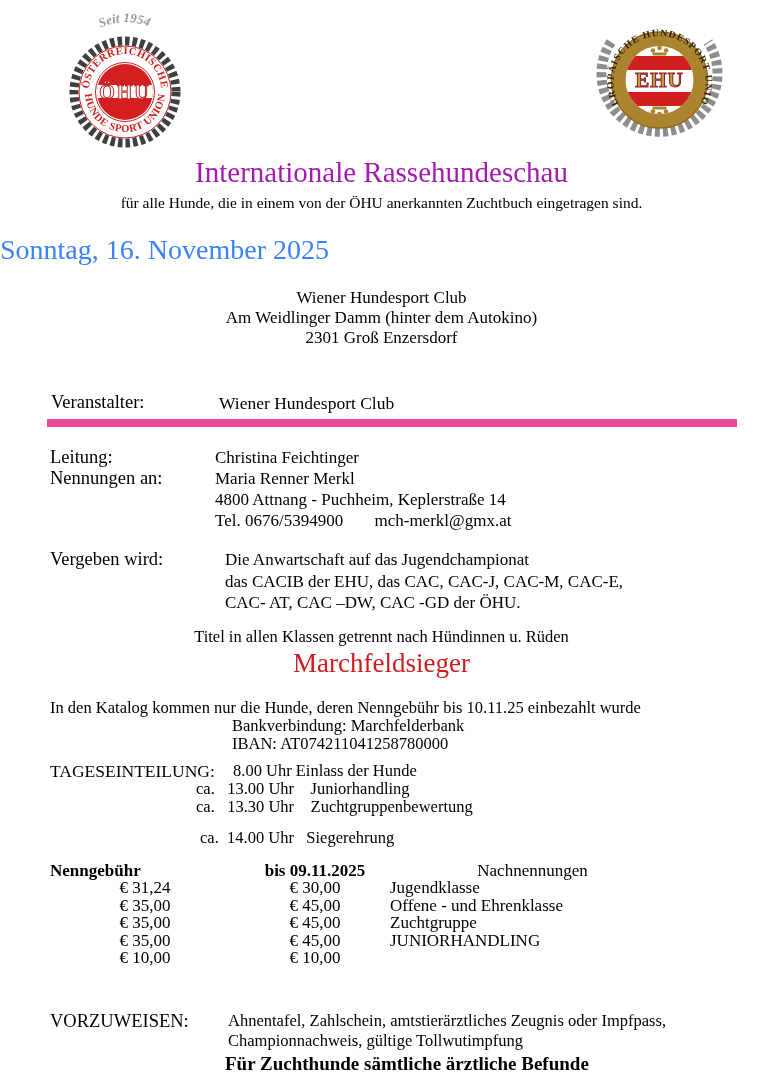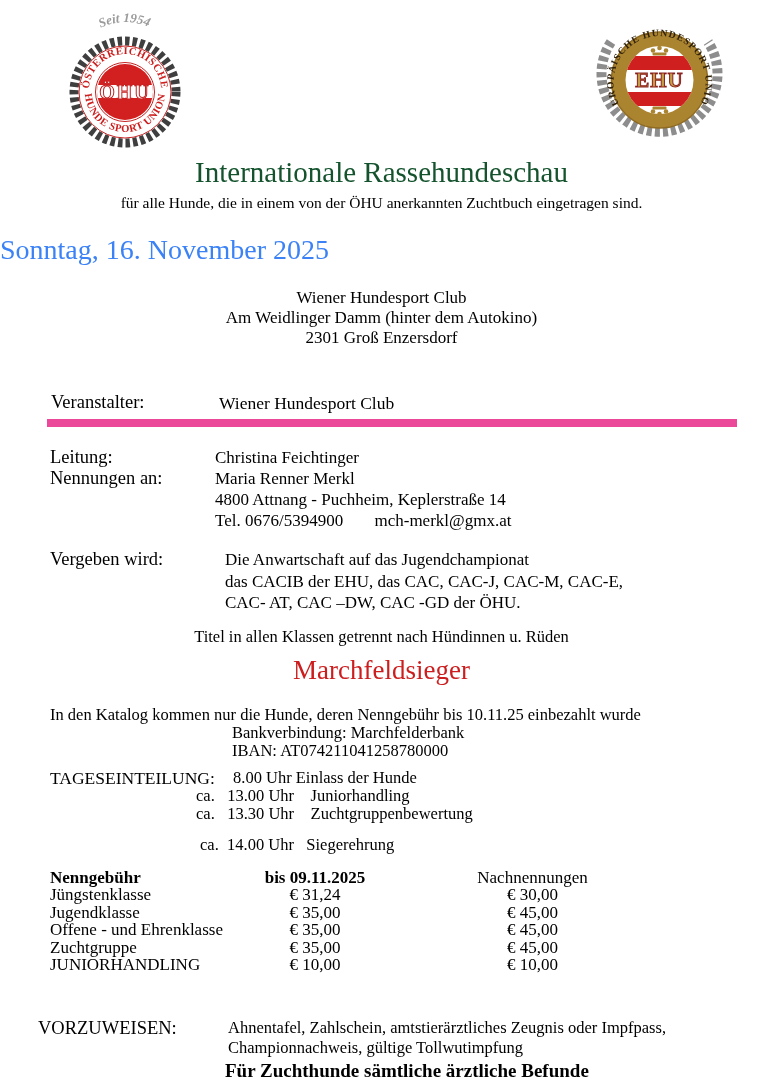--- a/index.html
+++ b/index.html
@@ -2,61 +2,61 @@
 <html><head>
 <meta charset="utf-8">
 <style>
   * { margin:0; padding:0; box-sizing:border-box; }
   html,body { width:763px; height:1080px; background:#ffffff; overflow:hidden;
     font-family:"Liberation Serif","DejaVu Serif",serif; color:#000; }
 
   .logo-row { display:flex; justify-content:space-between; align-items:flex-start;
     padding:12px 26px 0 50px; height:142px; }
 
-  .title { text-align:center; font-size:29px; color:#14532d; margin-top:14px; }
+  .title { text-align:center; font-size:29px; color:#a21caf; margin-top:14px; }
   .subtitle { text-align:center; font-size:15.5px; margin-top:5px; }
   .date-line { text-align:left; font-size:28px; color:#3b82f6; margin-top:22px; }
   .venue { text-align:center; font-size:17px; line-height:20px; margin-top:22px; }
 
   .organizer { position:relative; margin:44px 26px 0 47px;
     border-bottom:8px solid #ec4899; padding-bottom:6px; }
   .organizer .lbl { font-size:18.5px; padding-left:4px; }
   .organizer .val { position:absolute; left:172px; top:1px; font-size:17.5px; }
 
   .contacts { margin:20px 0 0 50px; display:grid; grid-template-columns:165px auto;
     font-size:17px; line-height:21px; }
   .contacts .lbl { font-size:18.5px; }
   .contacts .email { margin-left:27px; }
 
   .awards { position:relative; margin-top:18px; }
   .awards .lbl { position:absolute; left:50px; top:0; font-size:18.5px; }
   .awards .lines { margin-left:225px; font-size:17px; line-height:21.5px; }
 
   .titles-note { text-align:center; font-size:16.5px; margin-top:13px; }
-  .winner-title { text-align:center; font-size:27px; color:#cc1e1e; margin-top:8px; }
+  .winner-title { text-align:center; font-size:27px; color:#cc1e1e; margin-top:1px; }
 
   .catalog { margin-top:20px; font-size:16.5px; line-height:18px; }
   .catalog .l1 { margin-left:50px; }
   .catalog .l2, .catalog .l3 { margin-left:232px; }
 
   .schedule { position:relative; margin-top:9px; font-size:16.5px; line-height:18px; }
   .schedule .lbl { position:absolute; left:50px; top:0; font-size:17.5px; }
   .schedule .ln { white-space:pre; }
   .schedule .ln.i1 { margin-left:233px; }
   .schedule .ln.i2 { margin-left:227px; }
   .schedule .ln.i3, .schedule .ln.i4 { margin-left:196px; }
   .schedule .ln.i5 { margin-left:200px; margin-top:13px; }
 
   .fees { margin:15px 0 0 50px; display:grid; grid-template-columns:190px 150px 285px;
     font-size:17px; line-height:17.5px; }
   .fees .c2, .fees .c3 { text-align:center; }
   .fees .hdr.h1, .fees .hdr.h2 { font-weight:bold; }
 
   .requirements { position:relative; margin-top:44px; }
-  .requirements .lbl { position:absolute; left:38px; top:0; font-size:18.5px; }
+  .requirements .lbl { position:absolute; left:50px; top:0; font-size:18.5px; }
   .requirements .lines { margin-left:228px; font-size:16.5px; line-height:20px; }
   .bold-note { margin-left:225px; font-size:19px; font-weight:bold; margin-top:2px; }
 </style>
 </head>
 <body>
 
 <div class="logo-row">
 
   <svg width="150" height="136" viewBox="0 0 150 136">
     <defs>
@@ -168,21 +168,20 @@
   <div class="ln i3">ca.   13.00 Uhr    Juniorhandling</div>
   <div class="ln i4">ca.   13.30 Uhr    Zuchtgruppenbewertung</div>
   <div class="ln i5">ca.  14.00 Uhr   Siegerehrung</div>
 </div>
 
 <div class="fees">
   <div class="hdr h1 c1">Nenngebühr</div>
   <div class="hdr h2 c2">bis 09.11.2025</div>
   <div class="hdr h3 c3">Nachnennungen</div>
 
-  <div class="c1">Jüngstenklasse</div>
   <div class="c2">€ 31,24</div>
   <div class="c3">€ 30,00</div>
 
   <div class="c1">Jugendklasse</div>
   <div class="c2">€ 35,00</div>
   <div class="c3">€ 45,00</div>
 
   <div class="c1">Offene - und Ehrenklasse</div>
   <div class="c2">€ 35,00</div>
   <div class="c3">€ 45,00</div>

